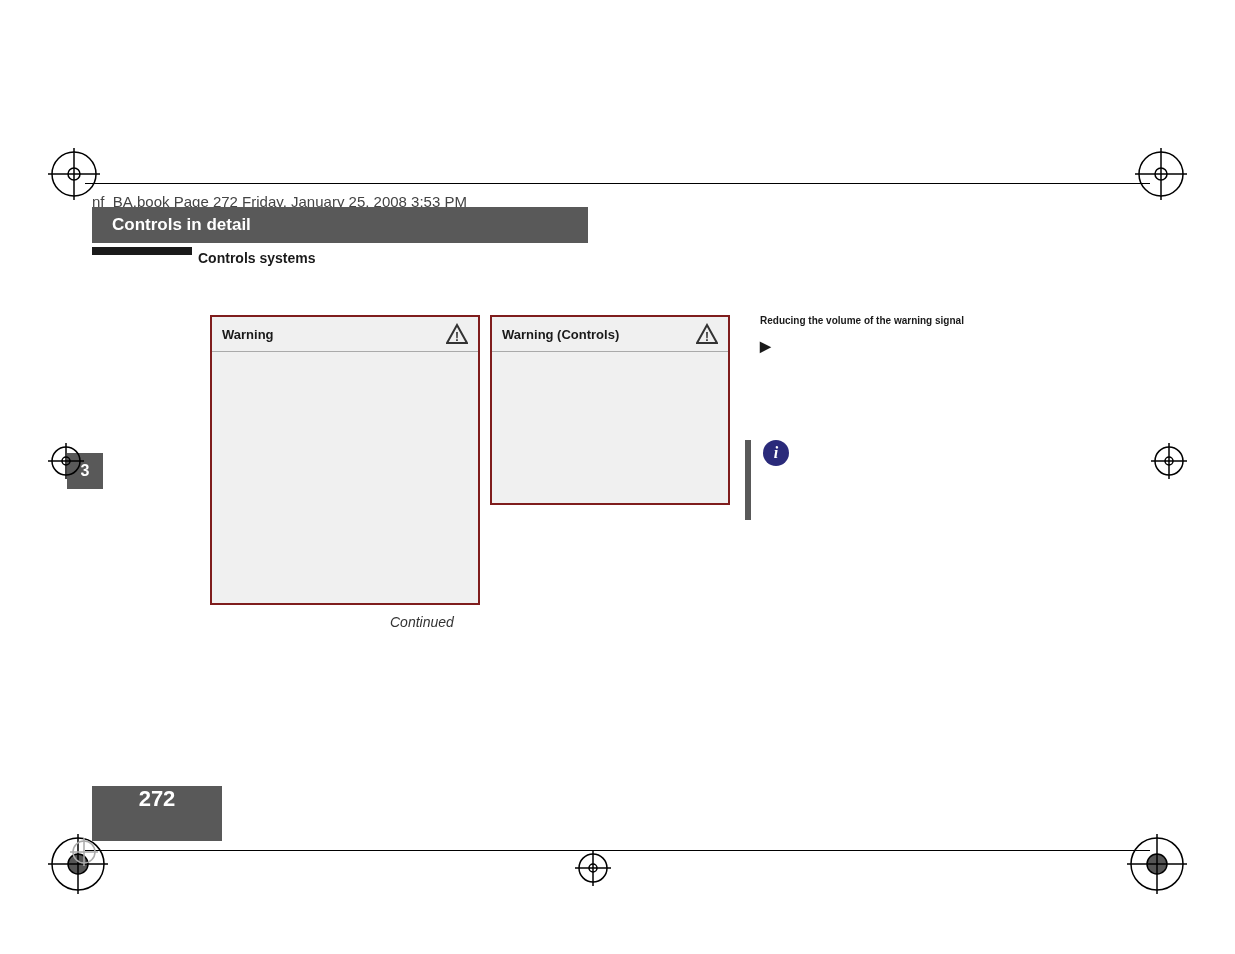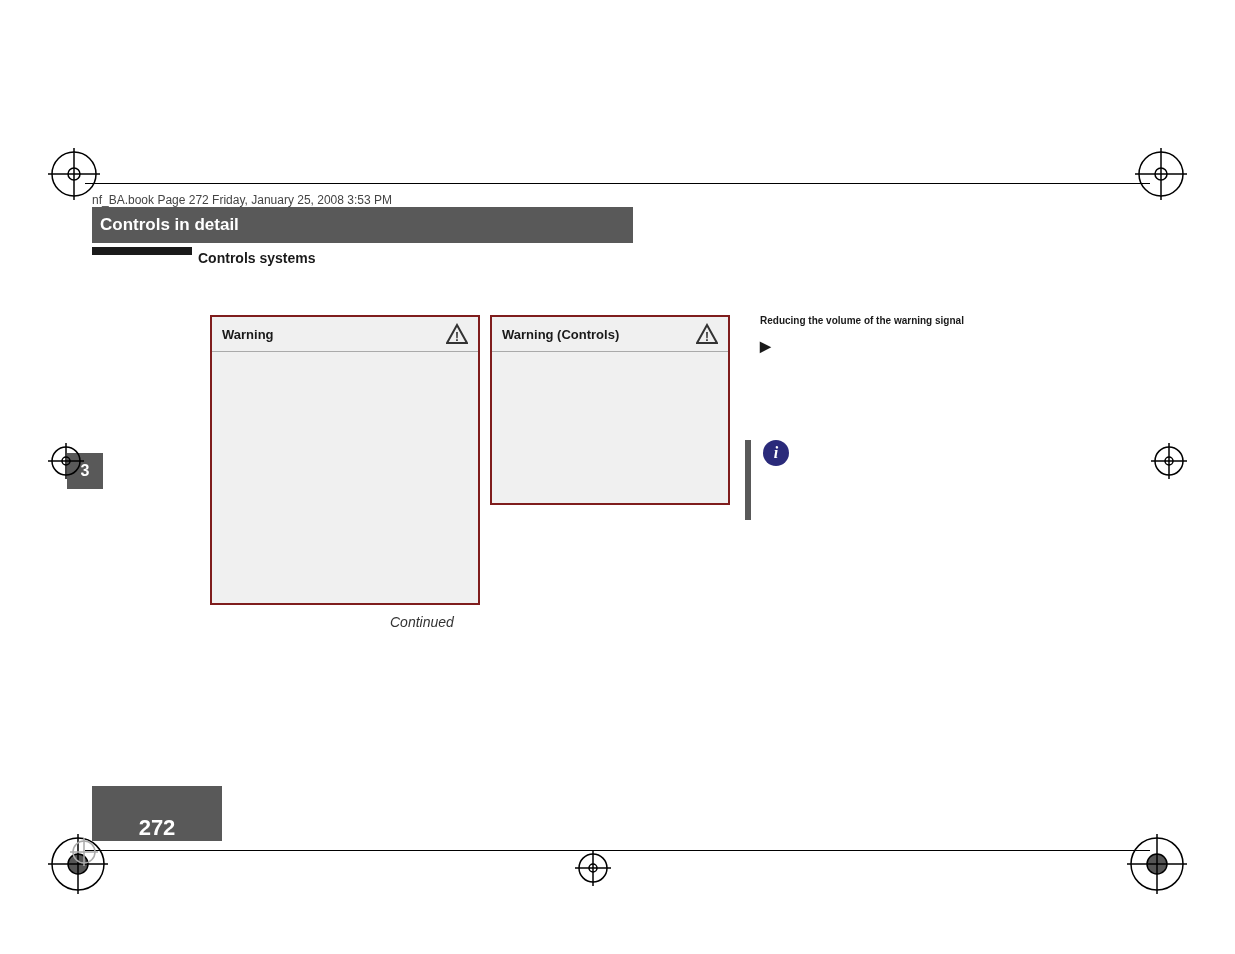--- a/index.html
+++ b/index.html
@@ -11,33 +11,33 @@
       font-family: Arial, Helvetica, sans-serif;
       position: relative;
       overflow: hidden;
     }
 
     
     .file-info {
       position: absolute;
       top: 193px;
       left: 92px;
-      font-size: 12px;
+      font-size: 15px;
       color: #444;
       white-space: nowrap;
     }
 
     
     .header-bar {
       position: absolute;
       top: 207px;
       left: 92px;
-      width: 541px;
+      width: 496px;
       background: #595959;
-      padding: 8px 8px;
+      padding: 8px 20px;
     }
 
     .header-title {
       color: #ffffff;
       font-size: 17px;
       font-weight: bold;
     }
 
     .subheader-bar {
       position: absolute;
@@ -187,21 +187,21 @@
 
     
     .page-number-box {
       position: absolute;
       bottom: 113px;
       left: 92px;
       width: 130px;
       height: 55px;
       background: #595959;
       display: flex;
-      align-items: flex-end;
+      align-items: flex-start;
       justify-content: center;
     }
     .page-number {
       color: #fff;
       font-size: 22px;
       font-weight: bold;
     }
 
     
     .border-top {

